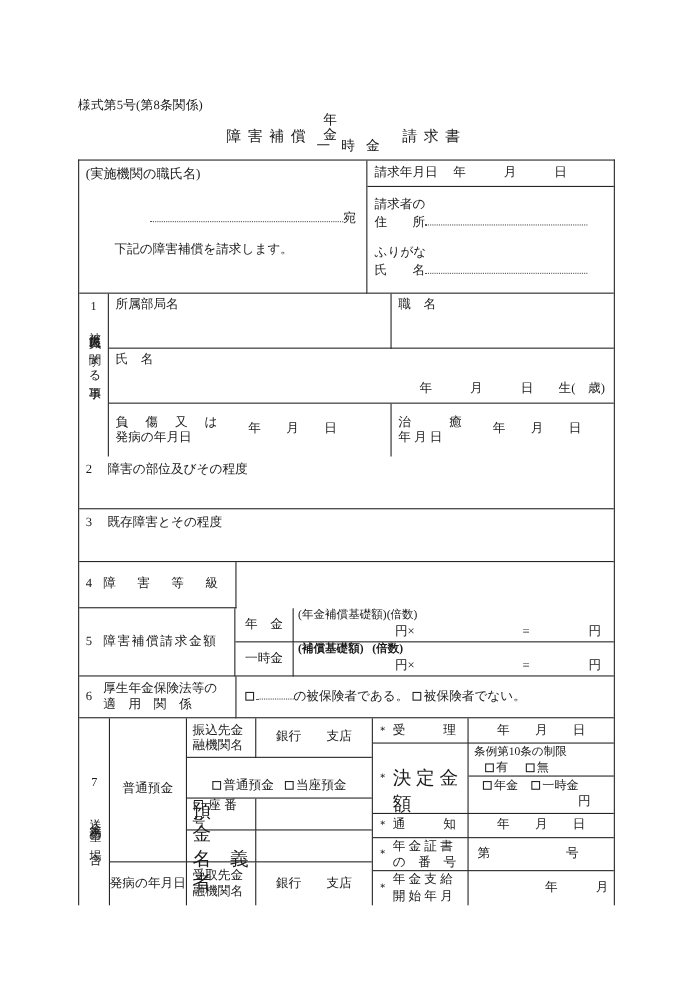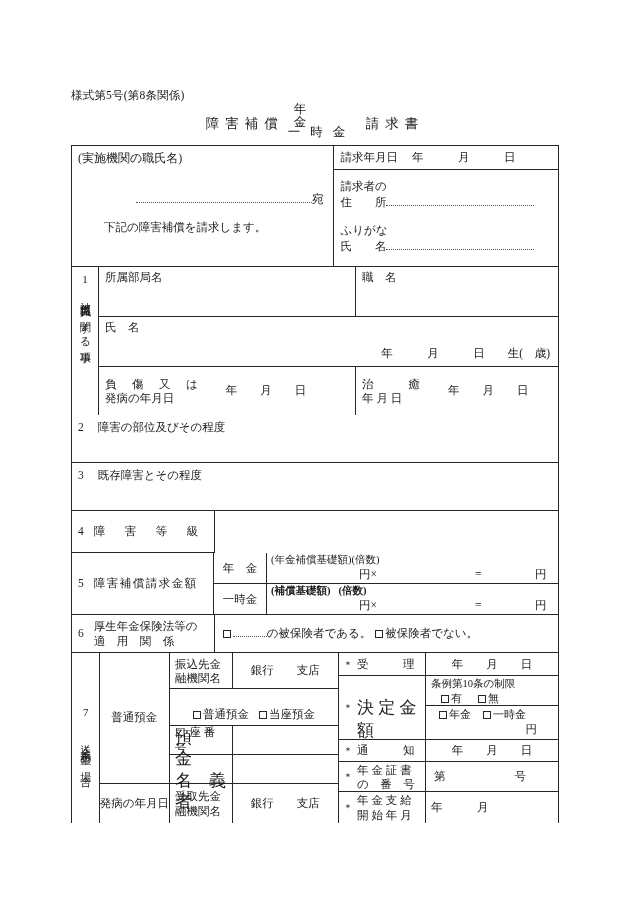--- a/index.html
+++ b/index.html
@@ -445,21 +445,21 @@
         </div>
 
         <div class="subrow" style="height:31px;">
           <div class="cell" style="width:87px;height:31px;border-bottom:none;display:flex;align-items:center;padding:0 4px;">
             <span style="font-size:10px;">＊</span>
             <span class="stack2" style="font-size:11.5px;margin-left:4px;">
               <span>年 金 支 給</span>
               <span>開 始 年 月</span>
             </span>
           </div>
-          <div class="cell last nb-right" style="width:132px;height:31px;border-bottom:none;display:flex;align-items:center;justify-content:flex-start;">
+          <div class="cell last nb-right" style="width:132px;height:31px;border-bottom:none;display:flex;align-items:center;justify-content:flex-end;">
             <span style="font-size:11.5px;">年　　　月</span>
           </div>
         </div>
       </div>
     </div>
 
   </div>
 </div>
 
 </body></html>

